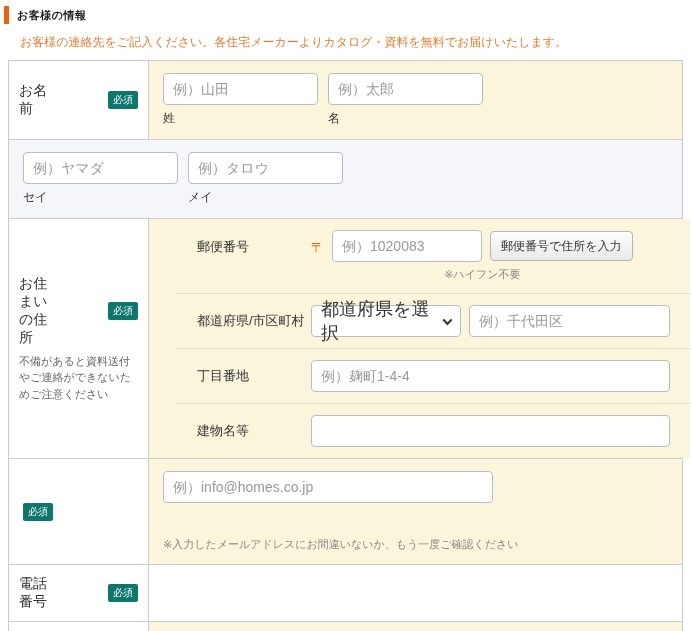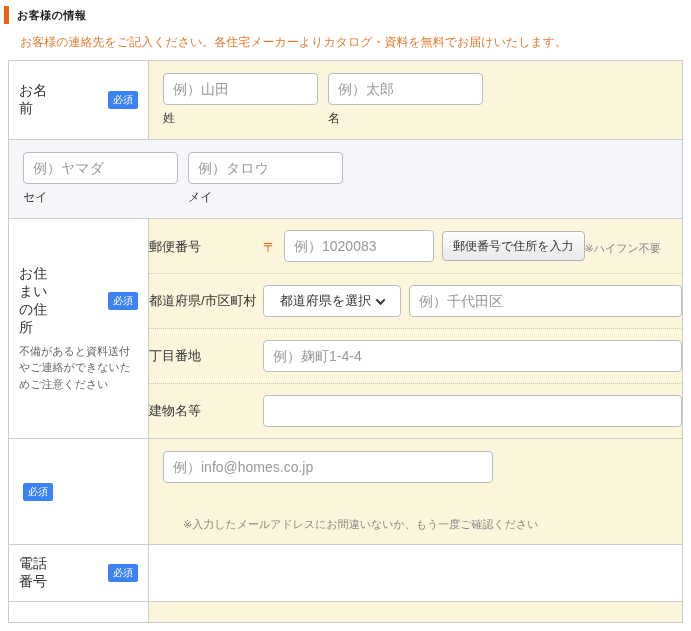--- a/index.html
+++ b/index.html
@@ -15,64 +15,64 @@
 
   
   .form-table { border:1px solid #ccc; width:675px; }
   .form-row { display:flex; border-bottom:1px solid #ccc; }
   .form-row:last-child { border-bottom:none; }
   .cell-label { width:140px; min-width:140px; background:#fff; border-right:1px solid #ccc;
     padding:10px; display:flex; flex-direction:column; justify-content:center; }
   .label-line { display:flex; align-items:center; justify-content:space-between; width:100%;gap:48px; }
   .row-label { font-size:14px; color:#333; }
   .badge { font-size:10px; color:#fff; padding:2px 5px; border-radius:2px; white-space:nowrap; margin-left:4px; }
-  .badge.req { background:#3b82f6; }
+  .badge.req { background:#0f766e; }
   .badge.opt { background:#8a939b; }
   .label-note { font-size:11px; color:#666; line-height:1.5; margin-top:6px; }
   .cell-content { flex:1; padding:12px 14px; }
   .bg-yellow { background:#fbf5dc; }
   .bg-gray { background:#f4f6f9; }
 
   
   input[type=text] { height:32px; border:1px solid #b9bdc1; border-radius:4px; background:#fff;
     font-size:14px; color:#333; padding:0 9px; font-family:inherit; outline:none; }
   input::placeholder { color:#999; opacity:1; }
   .w-150 { width:150px; }
   .w-330 { width:330px; }
   .w-full { width:100%; }
 
   .pair-fields { display:flex; }
   .field-group { width:155px; margin-right:10px; }
   .sub-label { font-size:12px; color:#333; margin-top:5px; }
 
   
   .cell-content.address { padding:0; }
-  .sub-row { display:flex; align-items:flex-start; padding:11px 0; border-bottom:1px dotted #c9c9b9; }
+  .sub-row { display:flex; align-items:flex-start; padding:11px 20px; border-bottom:1px dotted #c9c9b9;margin-left:28px; }
   .sub-row:last-child { border-bottom:none; }
   .sub-row.center { align-items:center; }
   .sub-row-label { width:114px; min-width:114px; font-size:13px; color:#333; padding-top:8px; }
   .sub-row.center .sub-row-label { padding-top:0; }
   .postal-mark { color:#e9640e; font-size:13px; margin:9px 8px 0 0; }
-  .postal-col { display:flex; flex-direction:row;align-items:center; }
+  .postal-col { display:flex; flex-direction:column;align-items:center; }
   .postal-line { display:flex; align-items:center; }
   .btn { margin-left:8px; height:30px; padding:0 10px; font-size:12px; color:#333;
     background:linear-gradient(#fdfdfd,#e9e9e9); border:1px solid #b5b5b5; border-radius:4px;
     cursor:pointer; font-family:inherit; }
   .field-note { font-size:11px; color:#888; margin-top:5px; }
 
   
-  .select-box { width:138px; height:32px; border:1px solid #b9bdc1; border-radius:4px; background:#fff;
-    display:flex; align-items:center; justify-content:center; padding:0 9px; font-size:13px;
+  .select-box { width:150px; height:32px; border:1px solid #b9bdc1; border-radius:4px; background:#fff;
+    display:flex; align-items:center; justify-content:center; padding:0 9px; font-size:18px;
     color:#333; cursor:pointer; }
   .chevron { width:7px; height:7px; border-right:2px solid #333; border-bottom:2px solid #333;
     transform:rotate(45deg) translate(-1px,-1px); margin-left:6px; }
   .grow { flex:1; margin-left:8px; }
 
   
-  .email-note { font-size:11px; color:#888; margin-top:34px;margin-left:20px; }
+  .email-note { font-size:11px; color:#888; margin-top:34px; }
   .cell-content.radios { padding:9px 12px; display:flex; align-items:center; }
 </style>
 </head>
 <body>
 
 <div class="page">
 
   <div class="sec-title">
     <span class="bar"></span>
     <span class="txt">お客様の情報</span>

